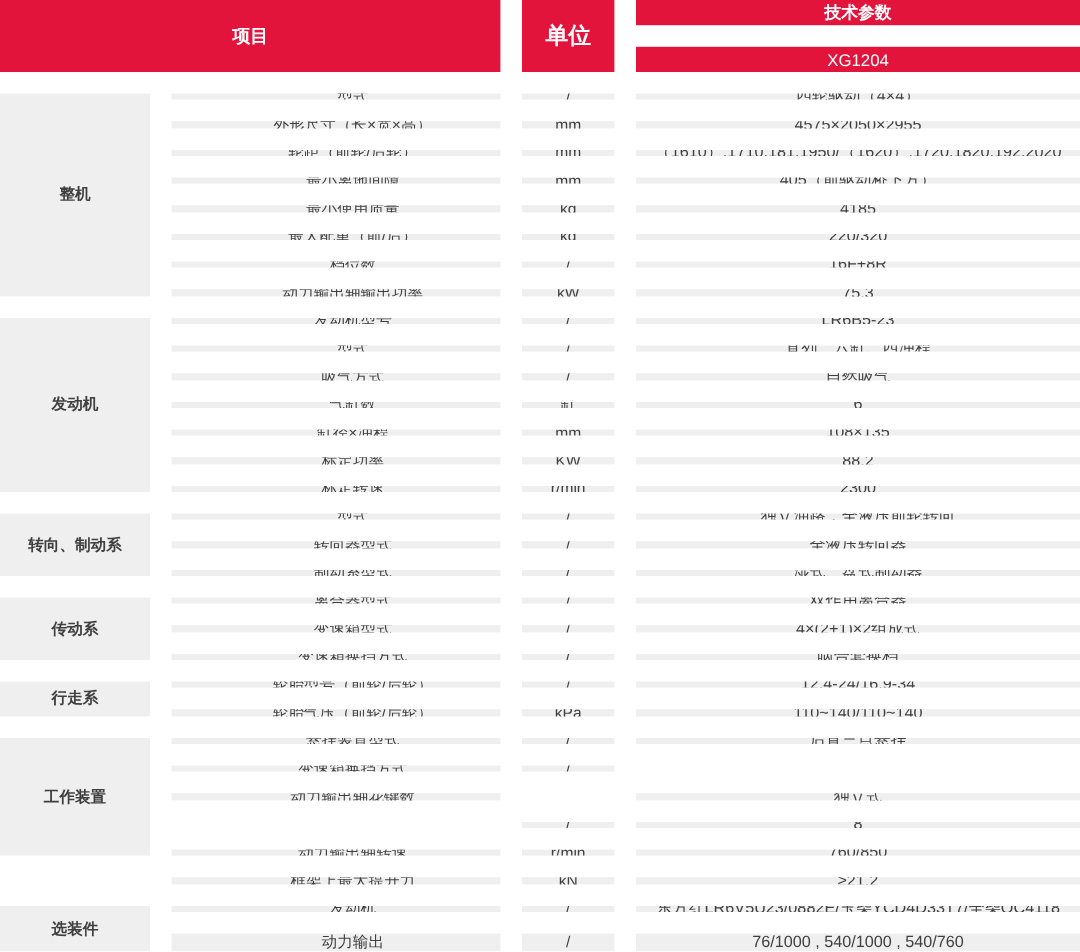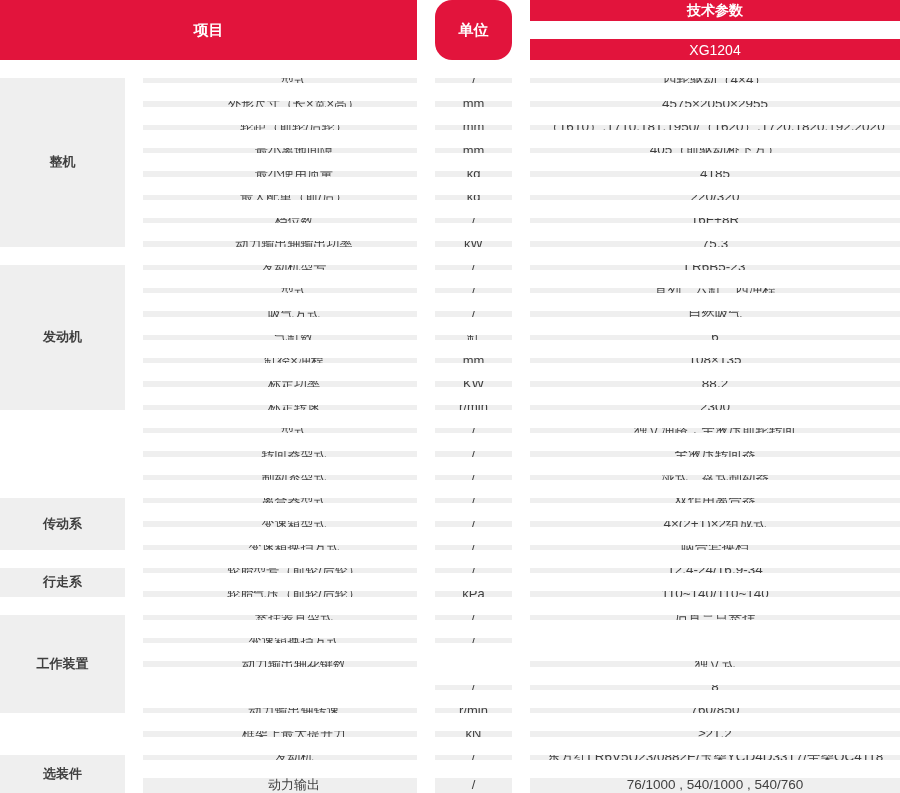--- a/index.html
+++ b/index.html
@@ -31,21 +31,21 @@
     background: #e2143c;
     color: #ffffff;
     font-weight: bold;
     font-size: 14px;
     display: flex;
     align-items: center;
     justify-content: center;
     text-align: center;
   }
   .h-item   { grid-column: 1 / 3; grid-row: 1 / 3; font-size: 15px; }
-  .h-unit   { grid-column: 3;     grid-row: 1 / 3; font-size: 15px; border-radius: 17px; }
+  .h-unit   { grid-column: 3;     grid-row: 1 / 3; font-size: 19px; }
   .h-params { grid-column: 4;     grid-row: 1; }
   .h-model  { grid-column: 4;     grid-row: 2; font-weight: normal; }
   .g { grid-column: 1; font-weight: bold; }
   .i { grid-column: 2; font-weight: normal; padding-left: 28px; }
   .u { grid-column: 3; }
   .v { grid-column: 4; font-size: 13.5px; }
   .span8 { grid-row: span 8; text-align: center; }
   .span7 { grid-row: span 7; }
   .span5 { grid-row: span 5; }
   .span3 { grid-row: span 3; }
@@ -103,20 +103,21 @@
   <div class="cell i">缸径×冲程</div>
   <div class="cell u">mm</div>
   <div class="cell v">108×135</div>
   <div class="cell i">标定功率</div>
   <div class="cell u">KW</div>
   <div class="cell v">88.2</div>
   <div class="cell i">标定转速</div>
   <div class="cell u">r/min</div>
   <div class="cell v">2300</div>
 
+  <div class="cell g span3">转向、制动系</div>
   <div class="cell i">型式</div>
   <div class="cell u">/</div>
   <div class="cell v">独立油路，全液压前轮转向</div>
   <div class="cell i">转向器型式</div>
   <div class="cell u">/</div>
   <div class="cell v">全液压转向器</div>
   <div class="cell i">制动系型式</div>
   <div class="cell u">/</div>
   <div class="cell v">湿式、盘式制动器</div>
 

